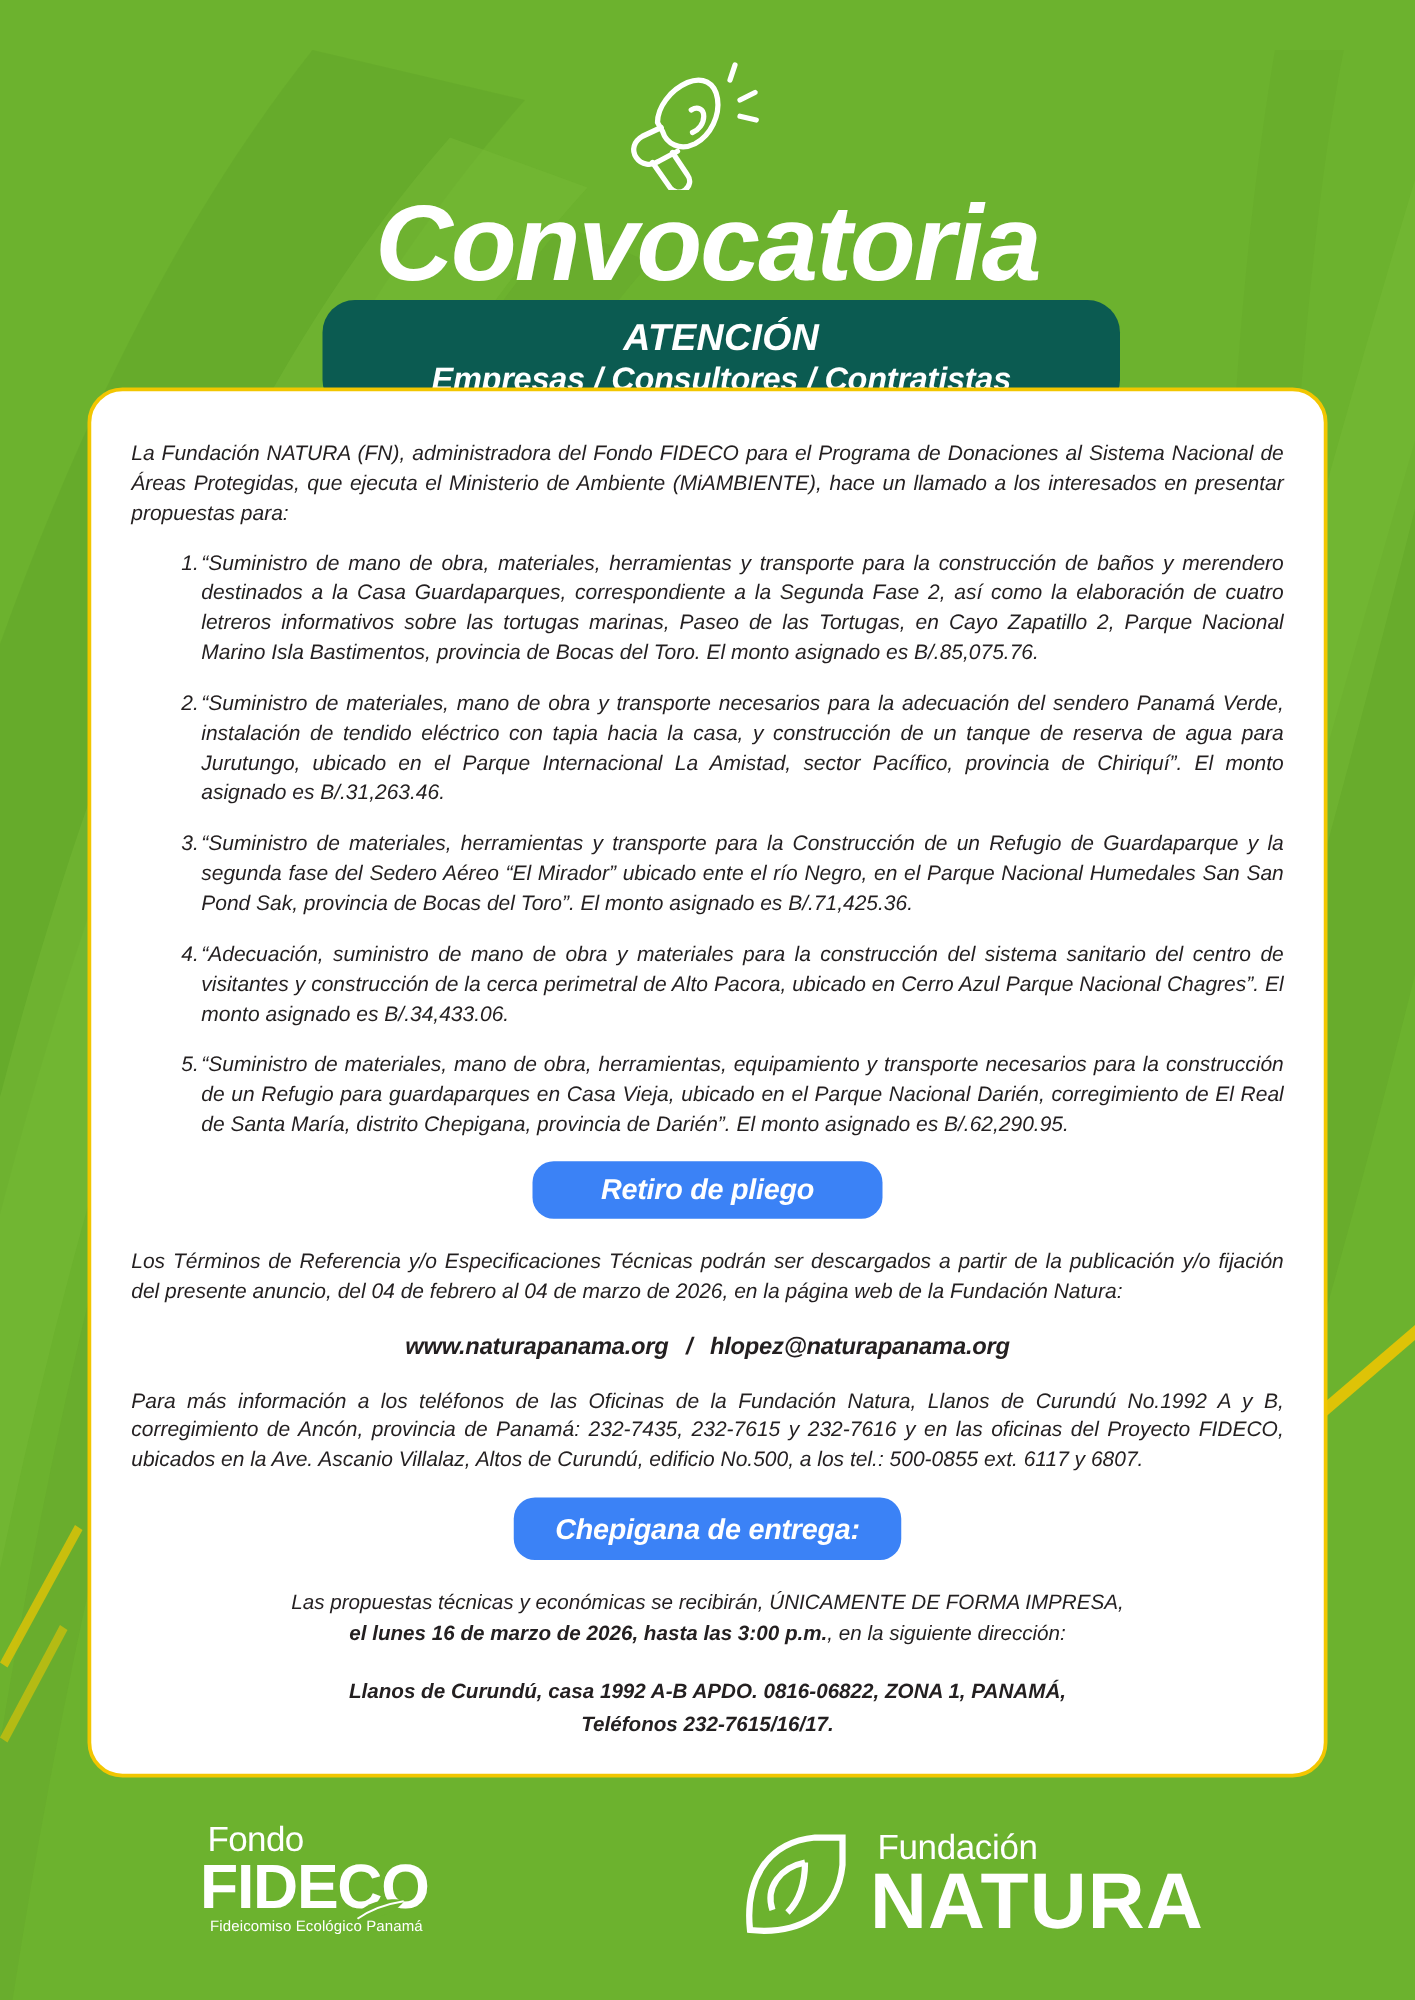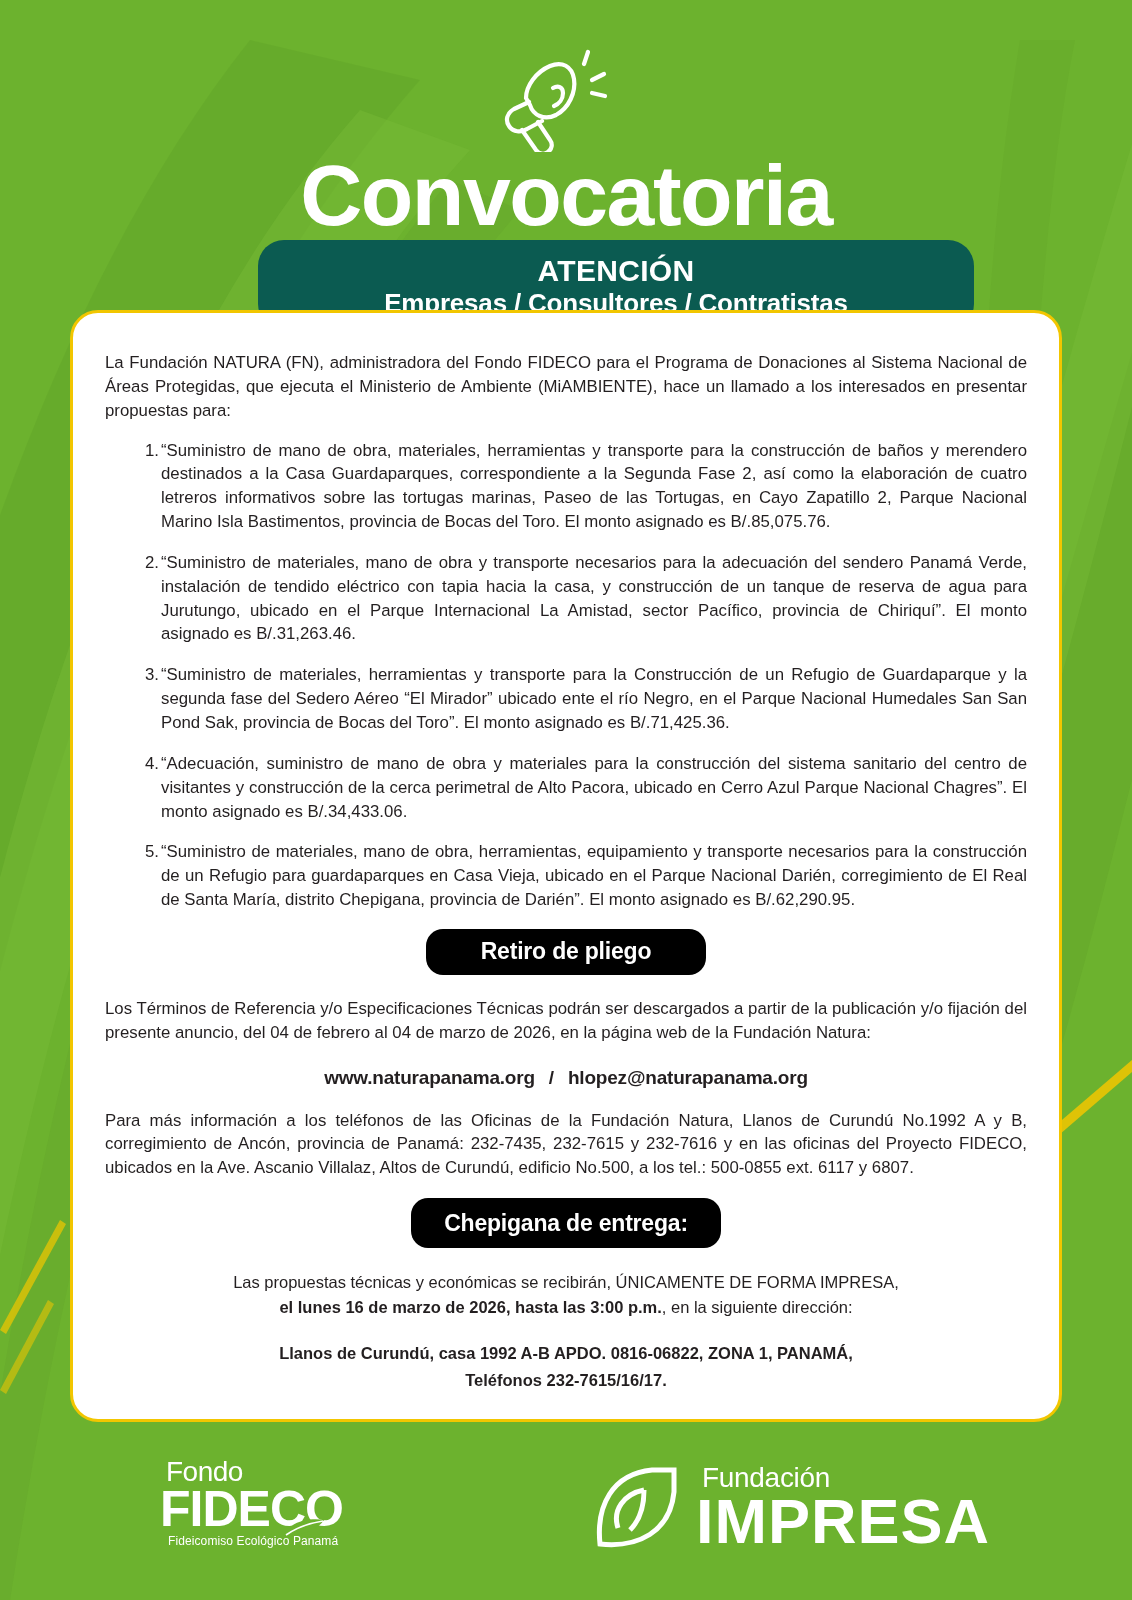--- a/index.html
+++ b/index.html
@@ -25,20 +25,21 @@
     overflow: hidden;
     z-index: 0;
   }
   .bg-svg { position: absolute; inset: 0; width: 100%; height: 100%; display: block; }
 
   
   .poster {
     position: absolute;
     inset: 0;
     z-index: 2;
+    font-style: italic;
   }
 
   
   .megaphone {
     position: absolute;
     left: 496px;
     top: 46px;
     width: 112px;
     height: 106px;
   }
@@ -55,21 +56,21 @@
     font-weight: bold;
     letter-spacing: -1.5px;
     line-height: 1;
   }
 
   
   .attn-badge {
     position: absolute;
     left: 258px;
     top: 240px;
-    width: 716px;
+    width: 638px;
     height: 90px;
     background: #0b5b51;
     border-radius: 26px;
     display: flex;
     flex-direction: column;
     align-items: center;
     justify-content: center;
     color: #ffffff;
     padding-top: 2px;
   }
@@ -136,21 +137,21 @@
     top: 0;
     width: 26px;
     text-align: right;
     font-size: 16.8px;
     color: #231f20;
   }
 
   
   .pill {
     margin: 0 auto;
-    background: #000000;
+    background: #3b82f6;
     color: #ffffff;
     border-radius: 17px;
     font-size: 23px;
     font-weight: bold;
     display: flex;
     align-items: center;
     justify-content: center;
     letter-spacing: -0.2px;
   }
   .pill.retiro { width: 280px; height: 46px; margin-top: 16px; margin-bottom: 22px; }
@@ -367,17 +368,17 @@
   <div class="logo-natura">
     <svg class="mark" viewBox="0 0 92 92">
       <g fill="none" stroke="#ffffff" stroke-width="5">
         <path d="M10 82 C 6 44 22 12 62 8 L 84 8 L 84 30 C 80 70 48 86 10 82 Z"></path>
         <path d="M28 66 C 22 48 34 32 54 28"></path>
         <path d="M54 28 C 54 44 50 58 40 68"></path>
       </g>
     </svg>
     <div class="words">
       <div class="fundacion">Fundación</div>
-      <div class="natura">IMPRESA</div>
+      <div class="natura">NATURA</div>
     </div>
   </div>
 
 </div>
 
 </body></html>

